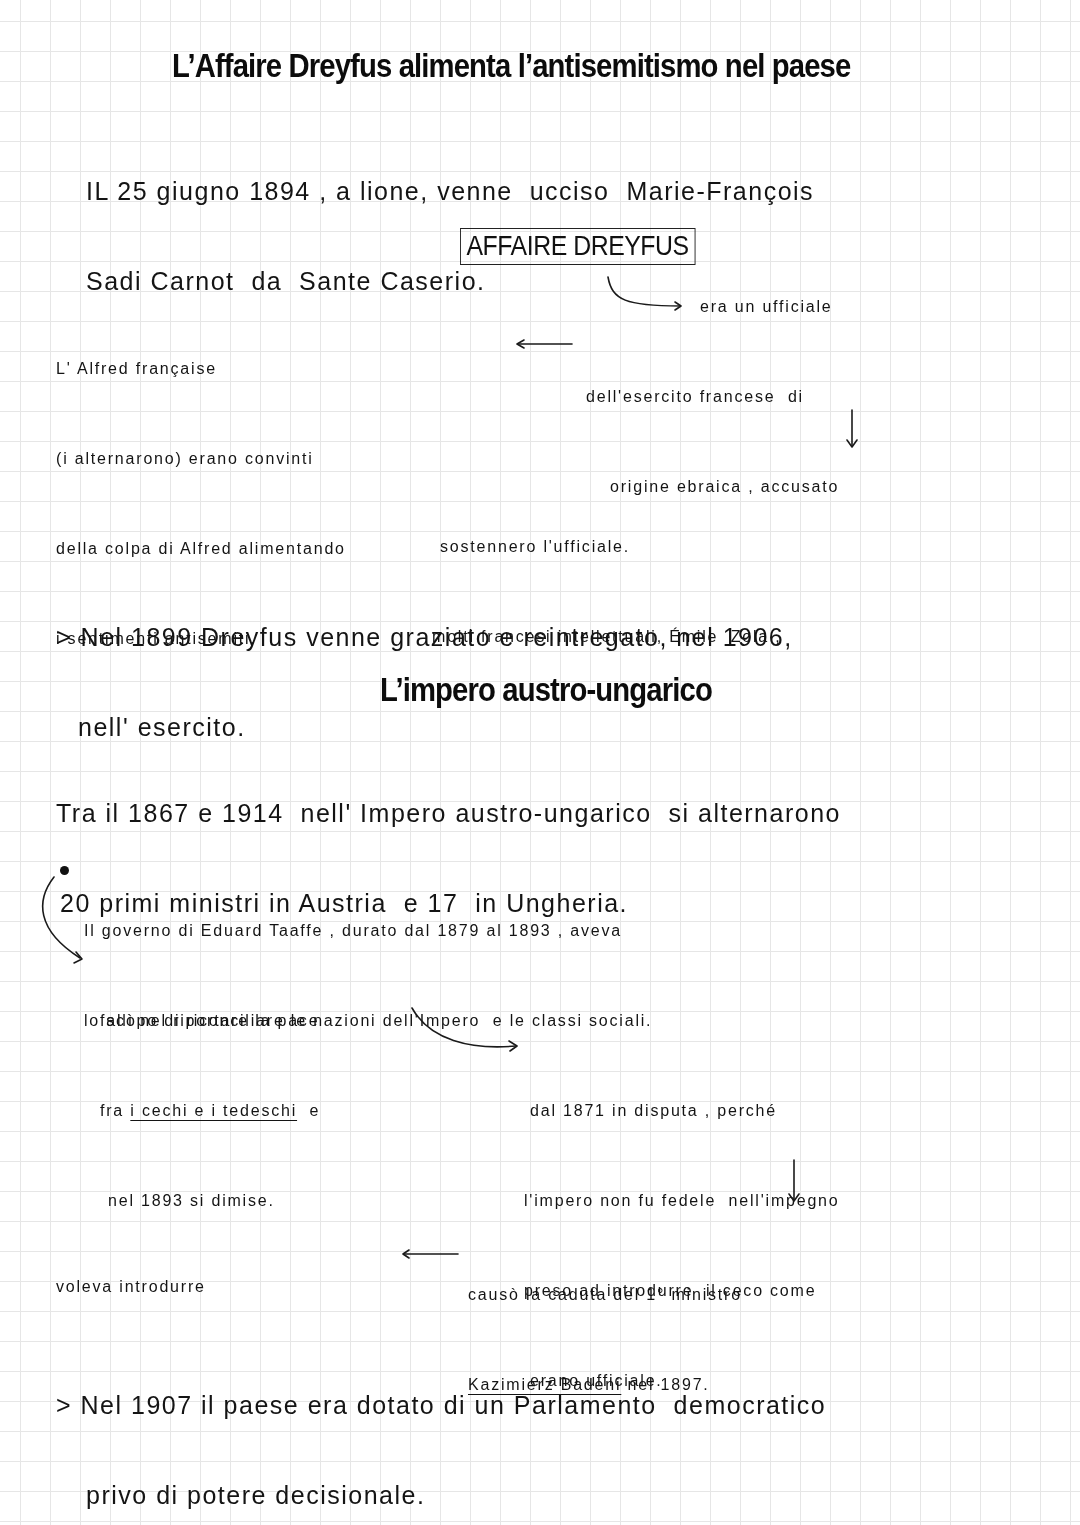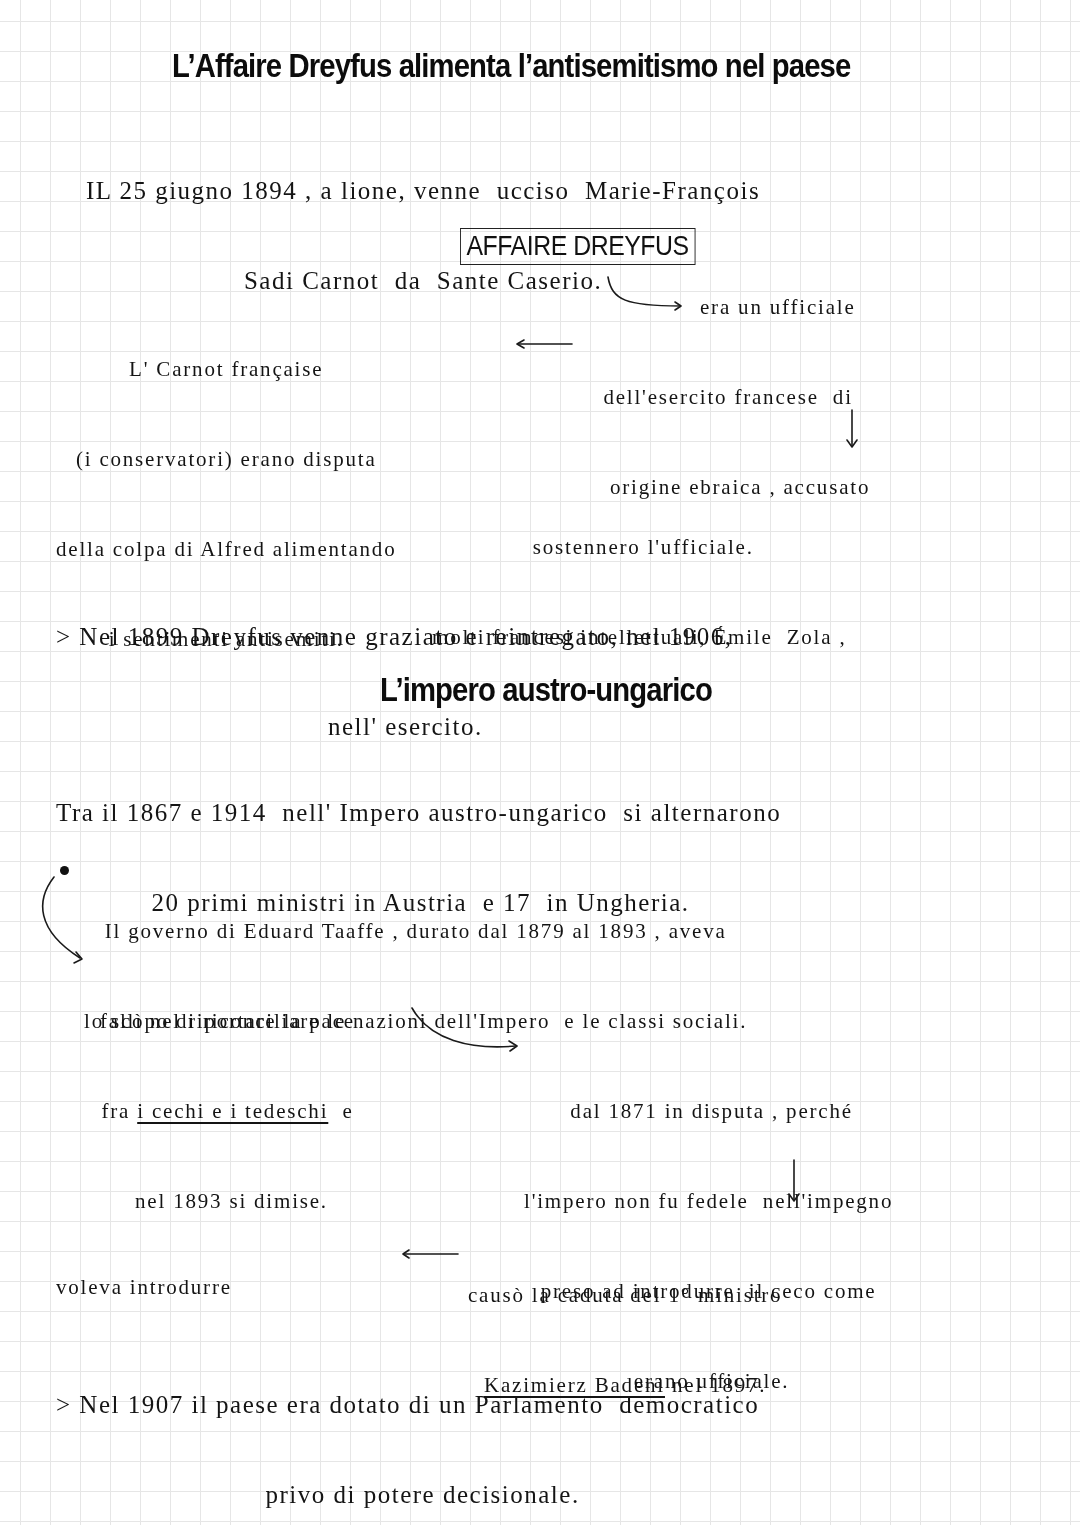--- a/index.html
+++ b/index.html
@@ -15,25 +15,25 @@
     color: #111;
   }
   .abs { position: absolute; margin: 0; }
   .title {
     font-family: "Liberation Sans", sans-serif;
     font-weight: bold; font-size: 34px; letter-spacing: -1px;
     transform: scaleX(0.86); transform-origin: left top;
     white-space: nowrap; color: #0c0c0c;
   }
   .hand {
-    font-family: Liberation Serif, serif;
+    font-family: Liberation Sans, sans-serif;
     font-size: 25px; line-height: 30px; letter-spacing: 1.5px;
-    font-weight: 300; white-space: pre; color: #141414; text-align: center;
+    font-weight: 300; white-space: pre; color: #141414;
   }
-  .hand-sm { font-size: 21px; letter-spacing: 1.8px; }
+  .hand-sm { font-size: 16px; letter-spacing: 1.8px; }
   .line { display: block; }
   .boxed {
     border: 1.5px solid #222; padding: 2px 6px;
     font-family: "Liberation Sans", sans-serif; font-size: 27px; letter-spacing: -0.5px;
     transform: scaleX(0.92); transform-origin: left top; white-space: nowrap;
   }
   .ul { text-decoration: underline; text-underline-offset: 4px; }
   svg.arrows { position: absolute; left: 0; top: 0; width: 1080px; height: 1525px; pointer-events: none; }
   .bullet { width: 9px; height: 9px; border-radius: 50%; background: #111; }
 </style>
@@ -43,22 +43,22 @@
 <h1 class="abs title" style="left:172px; top:46px;">L’Affaire Dreyfus alimenta l’antisemitismo nel paese</h1>
 
 <div class="abs hand" style="left:86px; top:116px;">
   <span class="line">IL 25 giugno 1894 , a lione, venne  ucciso  Marie-François</span>
   <span class="line">Sadi Carnot  da  Sante Caserio.</span>
 </div>
 
 <div class="abs boxed" style="left:460px; top:228px;">AFFAIRE DREYFUS</div>
 
 <div class="abs hand hand-sm" style="left:56px; top:294px;">
-  <span class="line">L' Carnot française</span>
-  <span class="line">(i conservatori) erano disputa</span>
+  <span class="line">L' Alfred française</span>
+  <span class="line">(i alternarono) erano convinti</span>
   <span class="line">della colpa di Alfred alimentando</span>
   <span class="line">i sentimenti antisemiti.</span>
 </div>
 
 <div class="abs hand hand-sm" style="left:700px; top:292px;">era un ufficiale</div>
 <div class="abs hand hand-sm" style="left:586px; top:322px;">
   <span class="line">dell'esercito francese  di</span>
   <span class="line" style="padding-left:24px">origine ebraica , accusato</span>
 </div>
 

